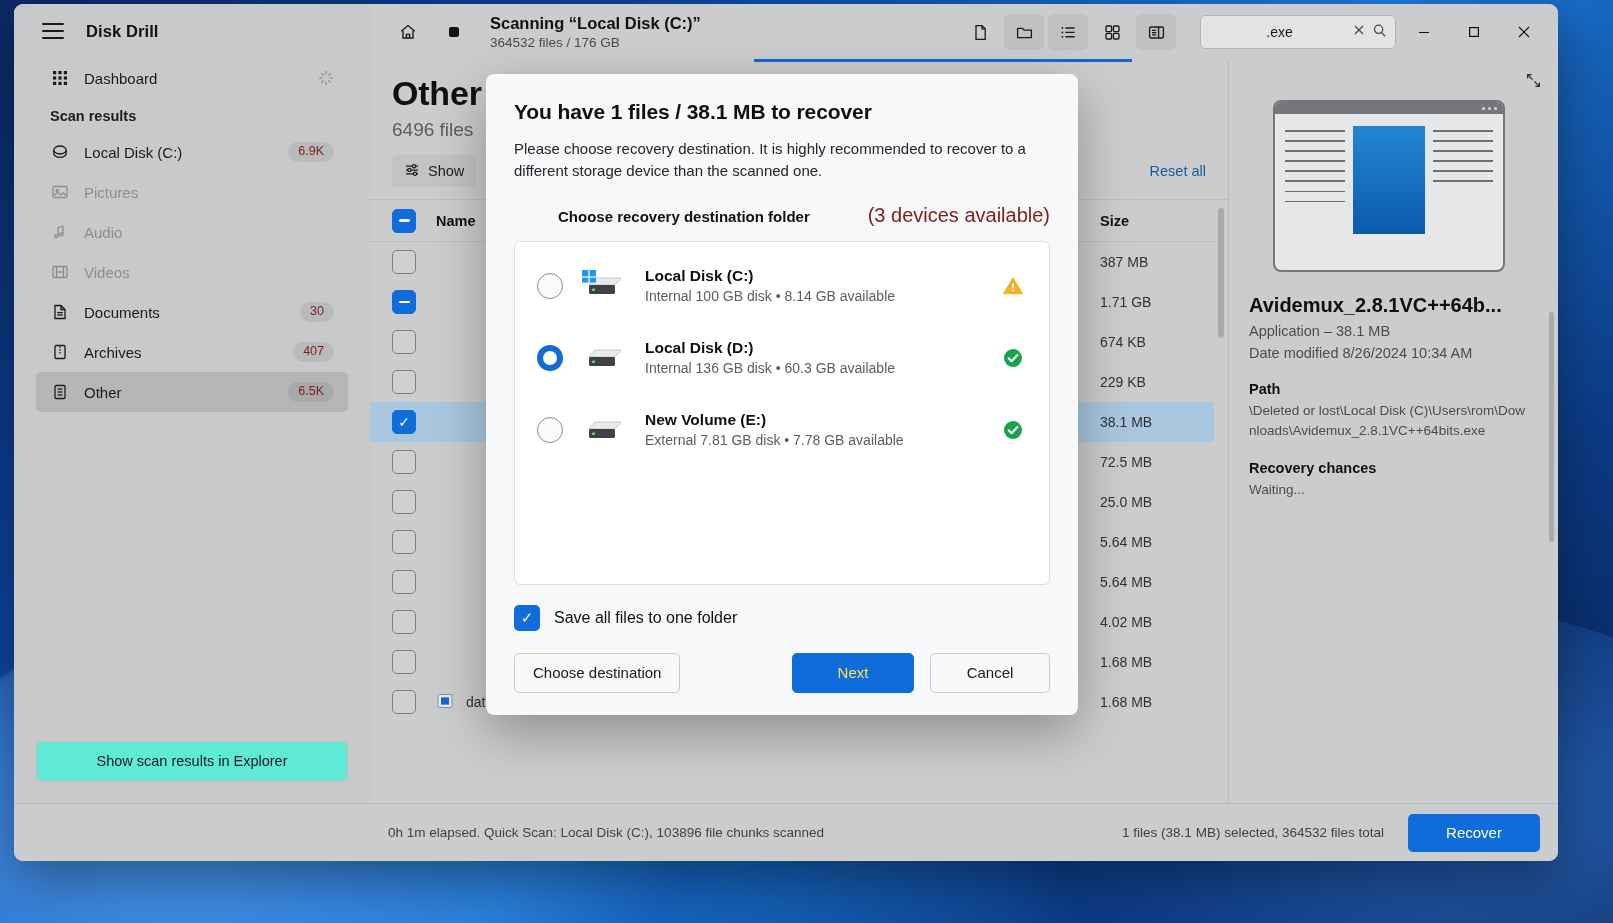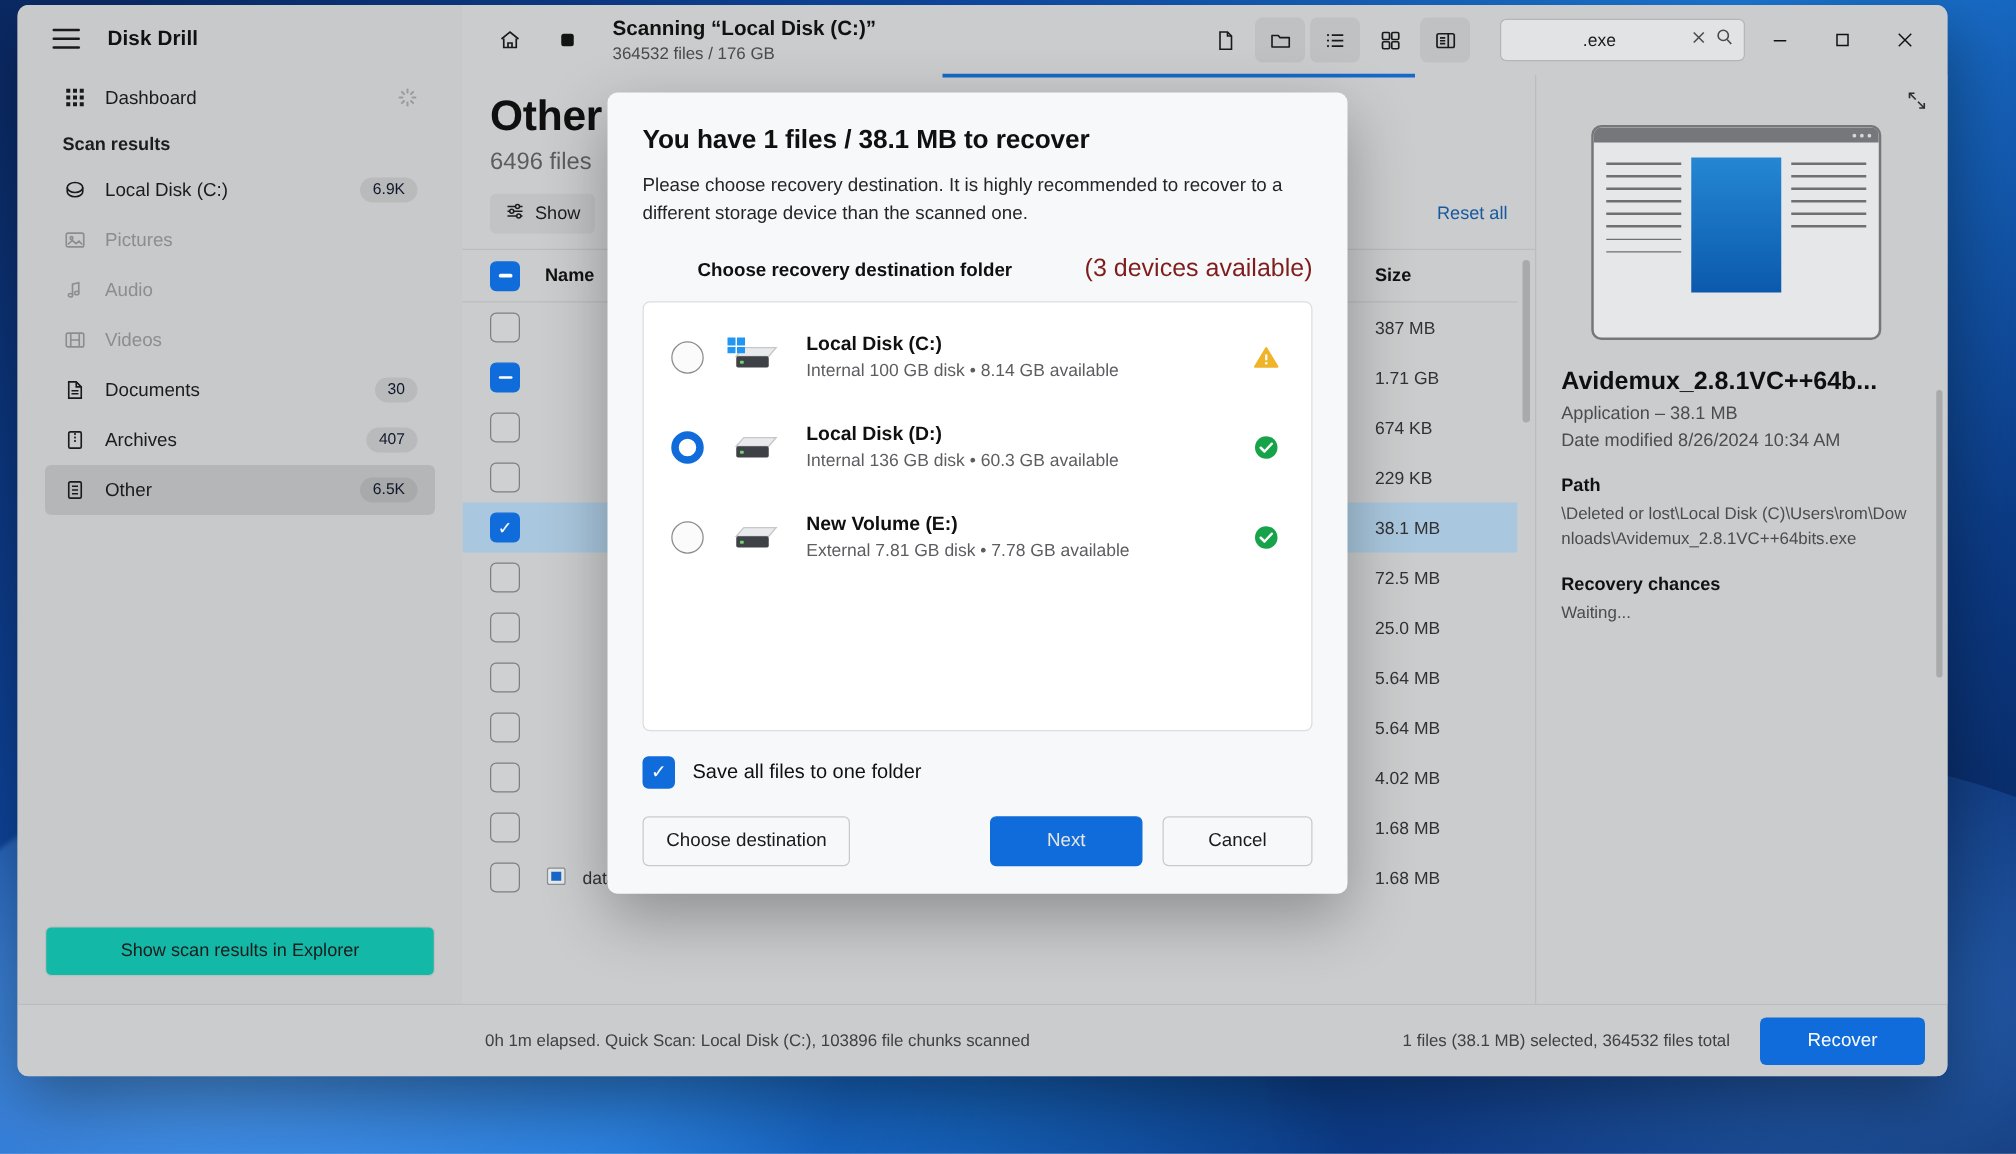--- a/index.html
+++ b/index.html
@@ -52,30 +52,30 @@
   .sb-row {
     height: 40px; display: flex; align-items: center; gap: 14px;
     padding: 0 14px; border-radius: 5px; font-size: 15px; color: #1b1b1b;
     cursor: pointer; position: relative;
   }
   .sb-row.dim { color: #8c8d90; }
   .sb-row.selected { background: #b5b6b8; }
   .sb-row .sb-label { flex: 1; white-space: nowrap; overflow: hidden; text-overflow: ellipsis; }
   .sb-icon { width: 20px; height: 20px; display: flex; align-items: center; justify-content: center; flex-shrink: 0; }
   .sb-badge {
-    background: #b9babc; color: #0f172a; font-size: 12.5px; border-radius: 11px;
+    background: #b9babc; color: #7f1d1d; font-size: 12.5px; border-radius: 11px;
     padding: 3px 10px; min-width: 34px; text-align: right; line-height: 1.1;
   }
   .sb-row.selected .sb-badge { background: #a8a9ab; }
   .sb-section { font-size: 14.5px; font-weight: 600; color: #1d1d1d; padding: 10px 14px 8px 14px; }
   .spinner { width: 16px; height: 16px; }
 
   .sb-bottom { padding: 0 22px 22px 22px; }
   .sb-explorer-btn {
-    height: 40px; width: 100%; border-radius: 5px; background: #14b8a6;
+    height: 40px; width: 100%; border-radius: 5px; background: #5eead4;
     border: 1px solid #bdbec0; display: flex; align-items: center; justify-content: center;
     font-size: 14.5px; color: #1b1b1b; cursor: pointer;
   }
 
   
   .main { flex: 1; background: #cbcccd; display: flex; flex-direction: column; min-width: 0; position: relative; }
 
   
   .toolbar { height: 56px; display: flex; align-items: center; padding: 0 12px 0 18px; gap: 6px; position: relative; }
   .tb-btn {
@@ -216,21 +216,21 @@
   .save-cb { width: 26px; height: 26px; border-radius: 5px; background: #0f6cda; display: flex; align-items: center; justify-content: center; cursor: pointer; }
   .save-cb .mark { color: #fff; font-size: 15px; line-height: 1; }
   .save-lbl { font-size: 16px; color: #101010; }
 
   .m-actions { display: flex; align-items: center; margin-top: 22px; gap: 0; }
   .btn {
     height: 40px; border-radius: 5px; display: flex; align-items: center; justify-content: center;
     font-size: 15px; cursor: pointer; padding: 0 18px;
   }
   .btn.secondary { background: #f7f8f9; border: 1px solid #c9cacd; color: #1a1a1a; }
-  .btn.primary { background: #0f6cda; color: #e5e5e5; border: 1px solid #0f6cda; min-width: 122px; }
+  .btn.primary { background: #0f6cda; color: #fde047; border: 1px solid #0f6cda; min-width: 122px; }
   .m-act-spacer { flex: 1; }
   .m-right { display: flex; gap: 16px; }
 </style>
 </head>
 <body>
 
 <div class="wp-swirl"></div>
 <div class="wp-swirl2"></div>
 
 <div class="app-window">

